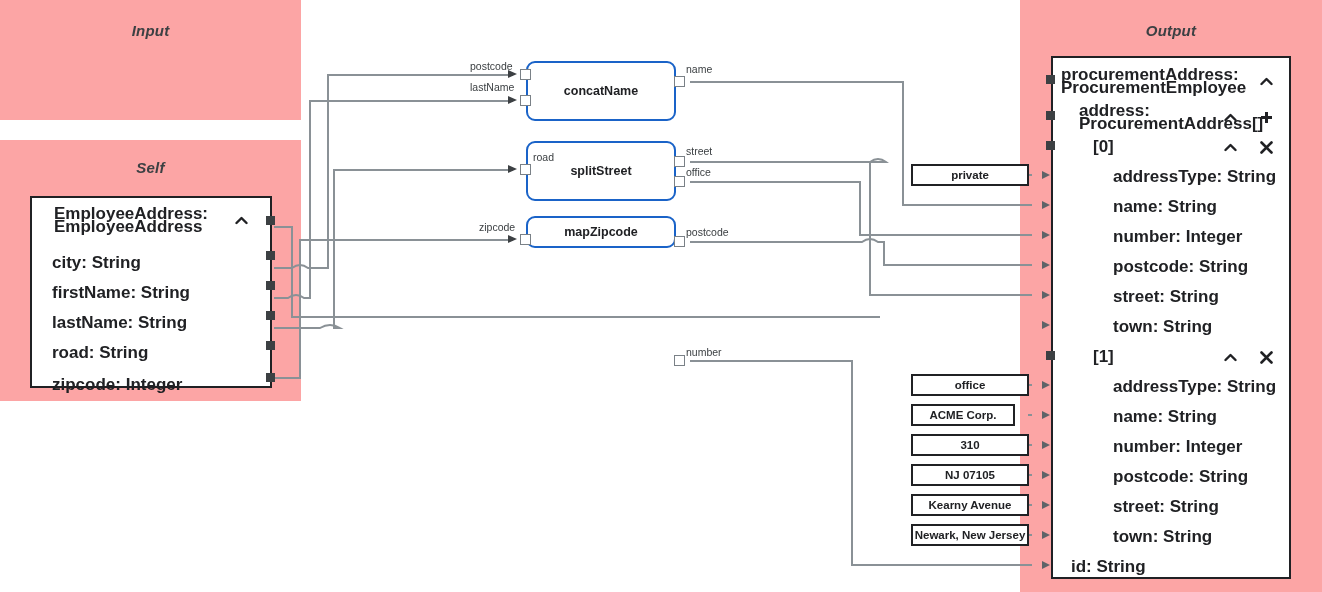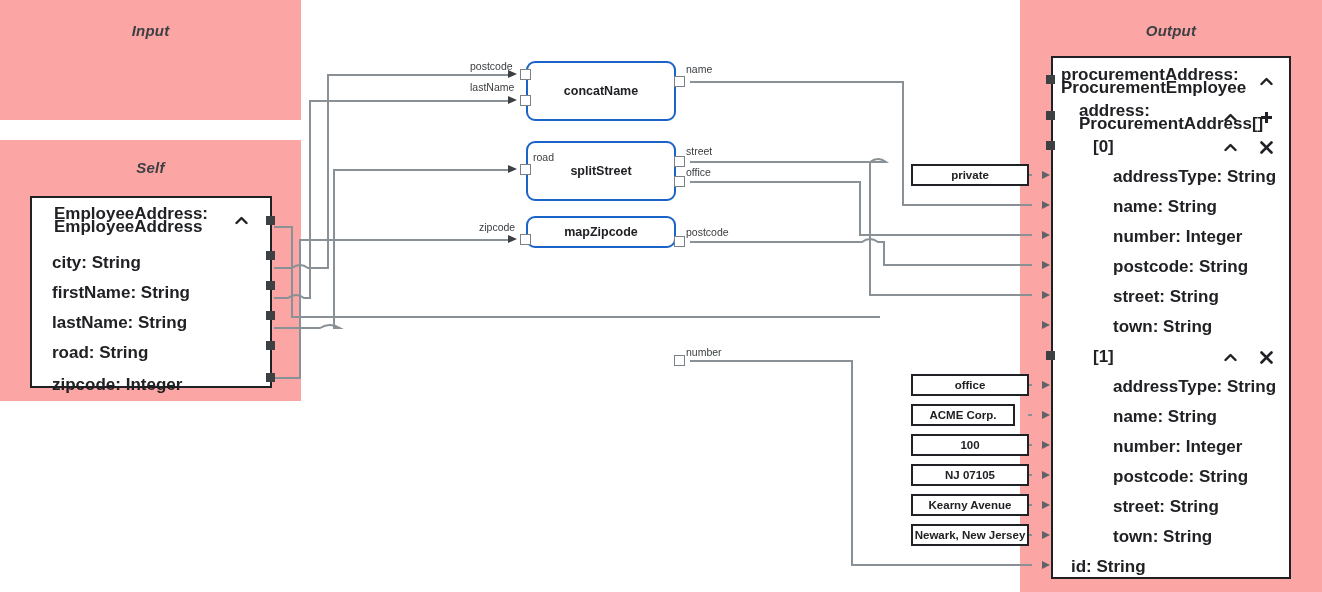--- a/index.html
+++ b/index.html
@@ -266,21 +266,21 @@
   <div class="const-box" style="left:911px; top:164px; width:118px;">
     <span class="const-label">private</span>
   </div>
   <div class="const-box" style="left:911px; top:374px; width:118px;">
     <span class="const-label">office</span>
   </div>
   <div class="const-box" style="left:911px; top:404px; width:104px;">
     <span class="const-label">ACME Corp.</span>
   </div>
   <div class="const-box" style="left:911px; top:434px; width:118px;">
-    <span class="const-label">100</span>
+    <span class="const-label">310</span>
   </div>
   <div class="const-box" style="left:911px; top:464px; width:118px;">
     <span class="const-label">NJ 07105</span>
   </div>
   <div class="const-box" style="left:911px; top:494px; width:118px;">
     <span class="const-label">Kearny Avenue</span>
   </div>
   <div class="const-box" style="left:911px; top:524px; width:118px;">
     <span class="const-label">Newark, New Jersey</span>
   </div>

